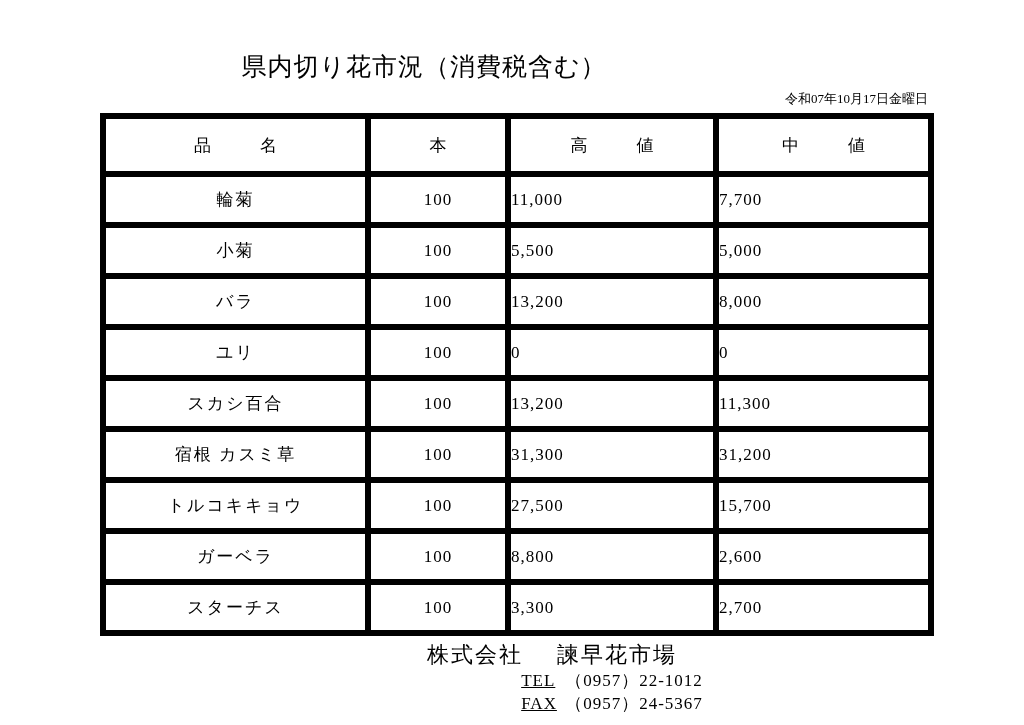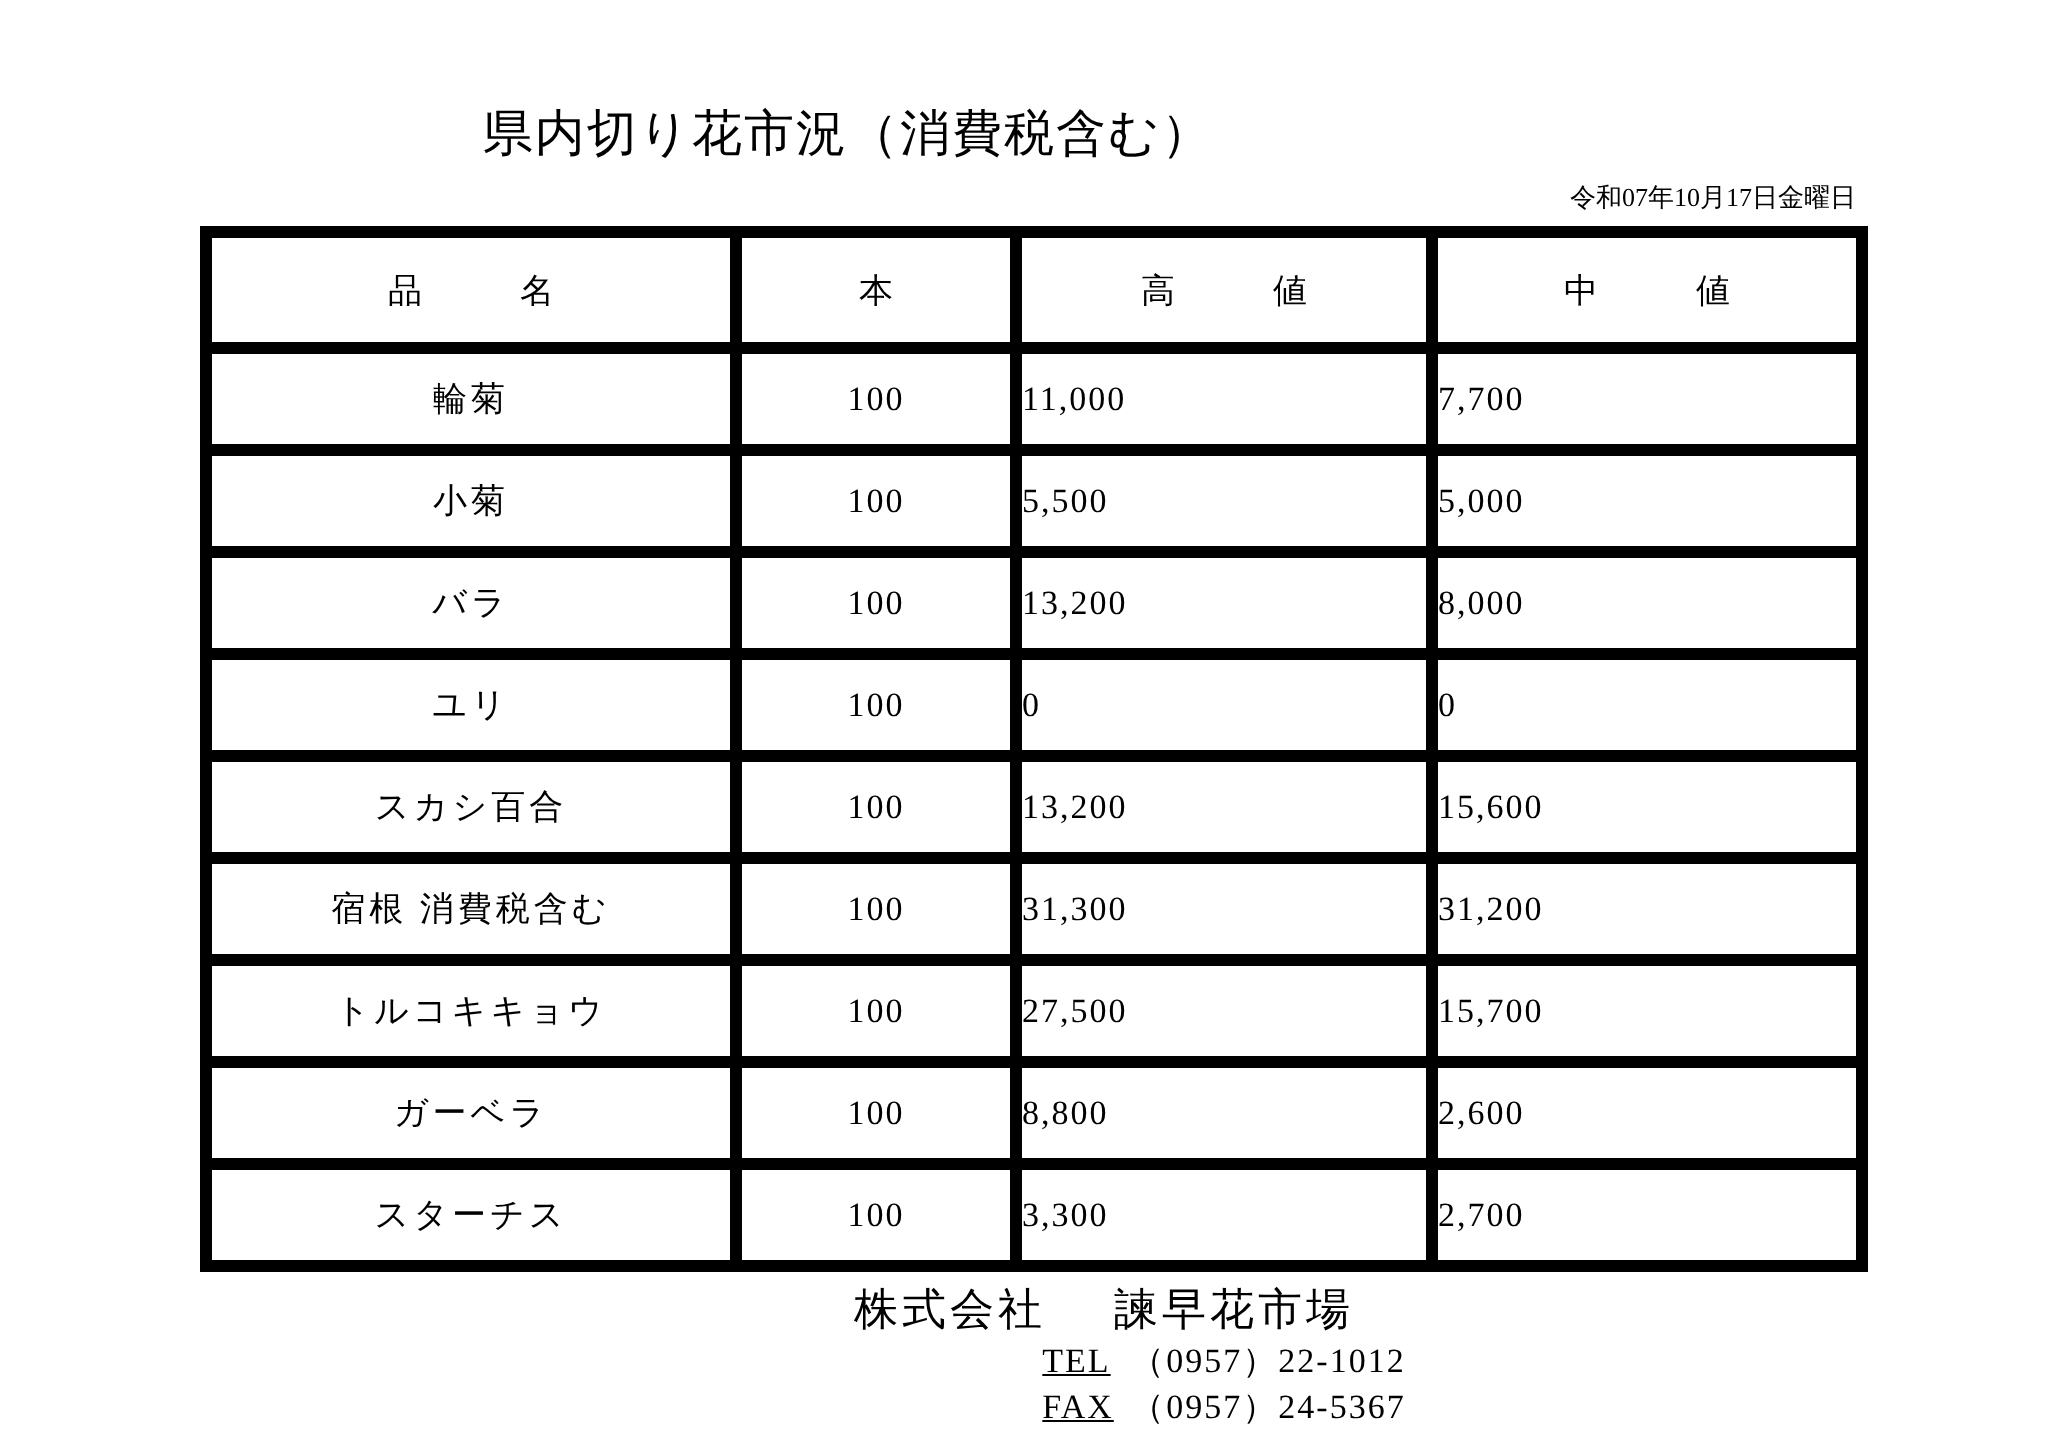--- a/index.html
+++ b/index.html
@@ -163,24 +163,24 @@
       <tr>
         <td class="cell-name">ユリ</td>
         <td class="cell-qty">100</td>
         <td class="cell-num">0</td>
         <td class="cell-num">0</td>
       </tr>
       <tr>
         <td class="cell-name">スカシ百合</td>
         <td class="cell-qty">100</td>
         <td class="cell-num">13,200</td>
-        <td class="cell-num">15,600</td>
-      </tr>
-      <tr>
-        <td class="cell-name">宿根 消費税含む</td>
+        <td class="cell-num">11,300</td>
+      </tr>
+      <tr>
+        <td class="cell-name">宿根 カスミ草</td>
         <td class="cell-qty">100</td>
         <td class="cell-num">31,300</td>
         <td class="cell-num">31,200</td>
       </tr>
       <tr>
         <td class="cell-name">トルコキキョウ</td>
         <td class="cell-qty">100</td>
         <td class="cell-num">27,500</td>
         <td class="cell-num">15,700</td>
       </tr>

